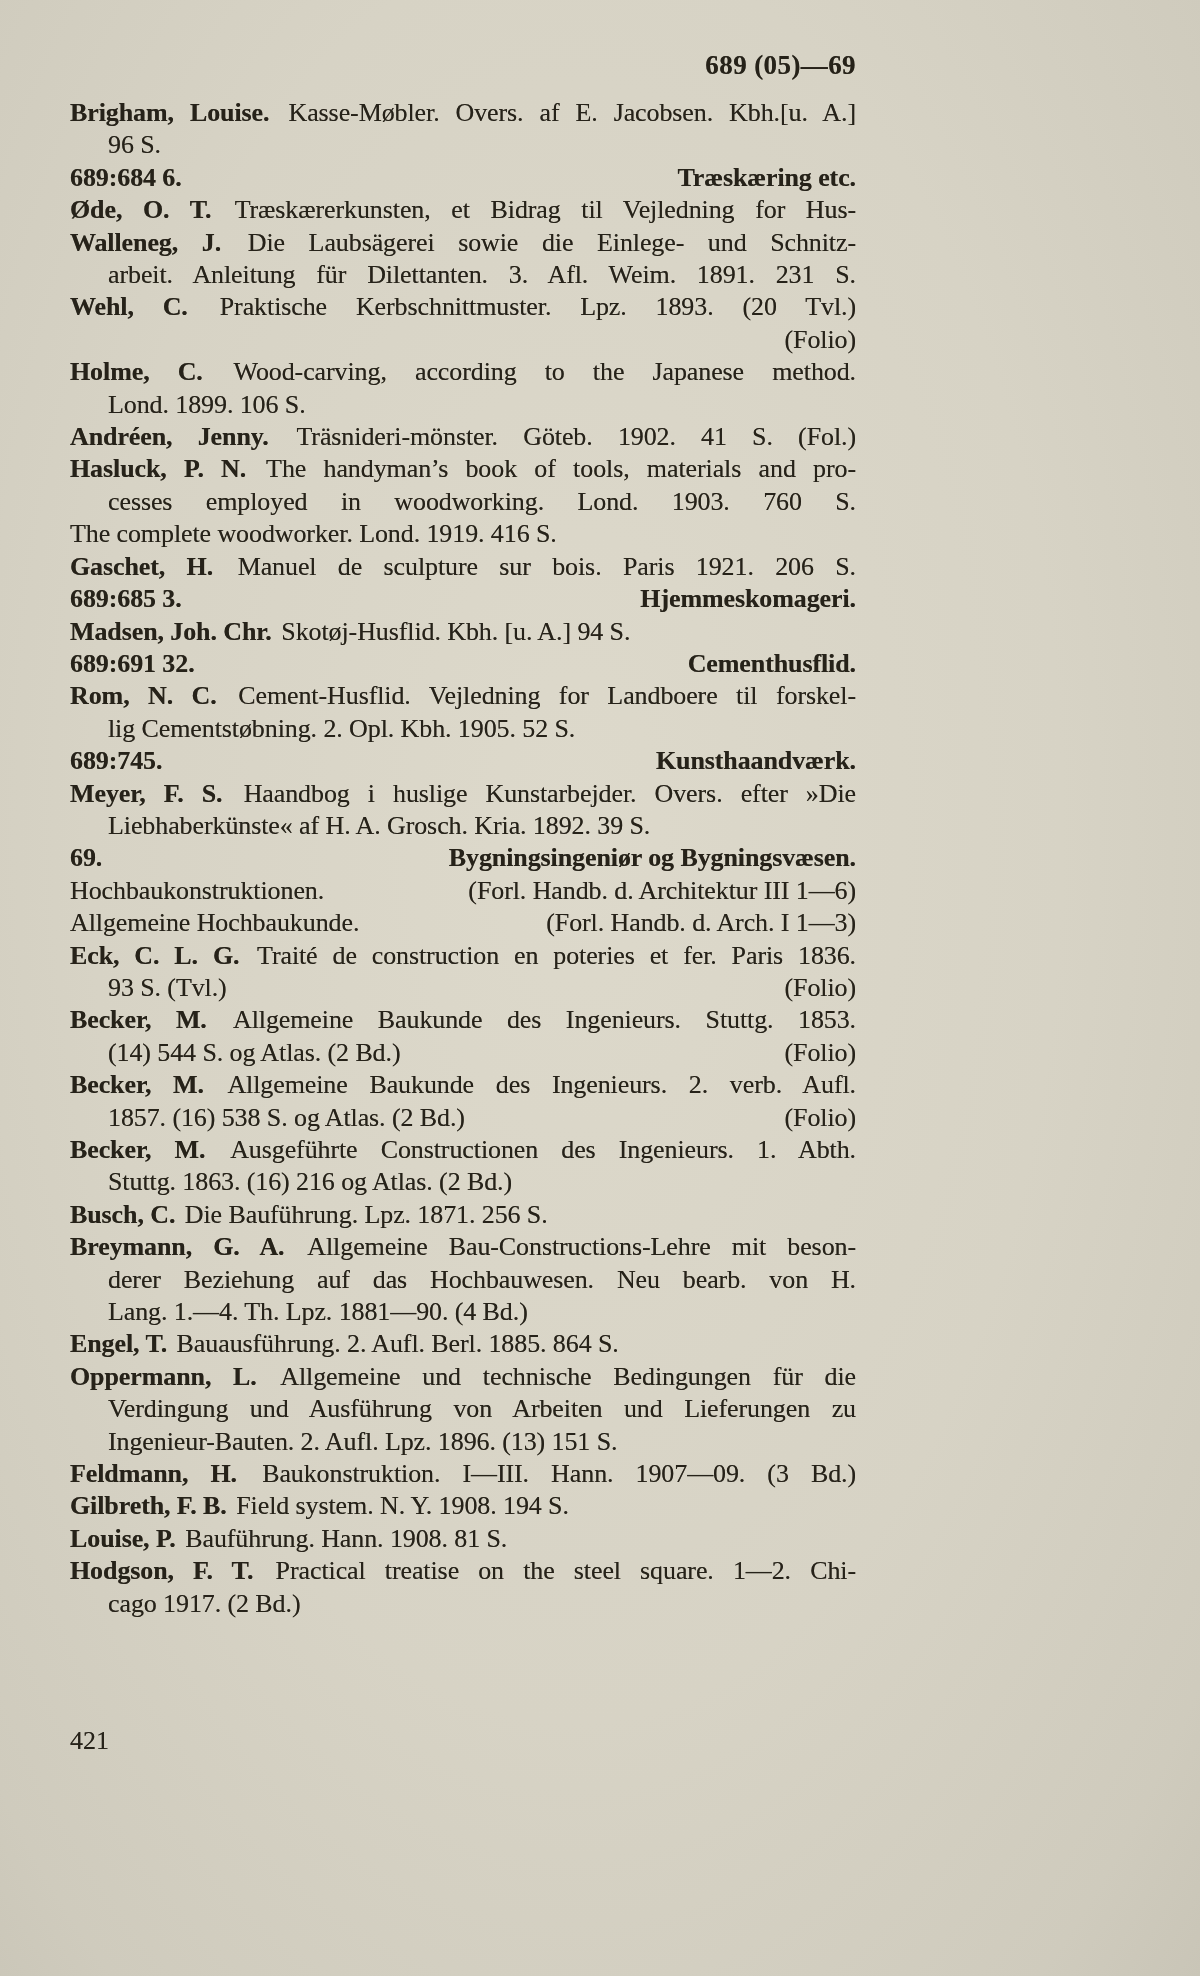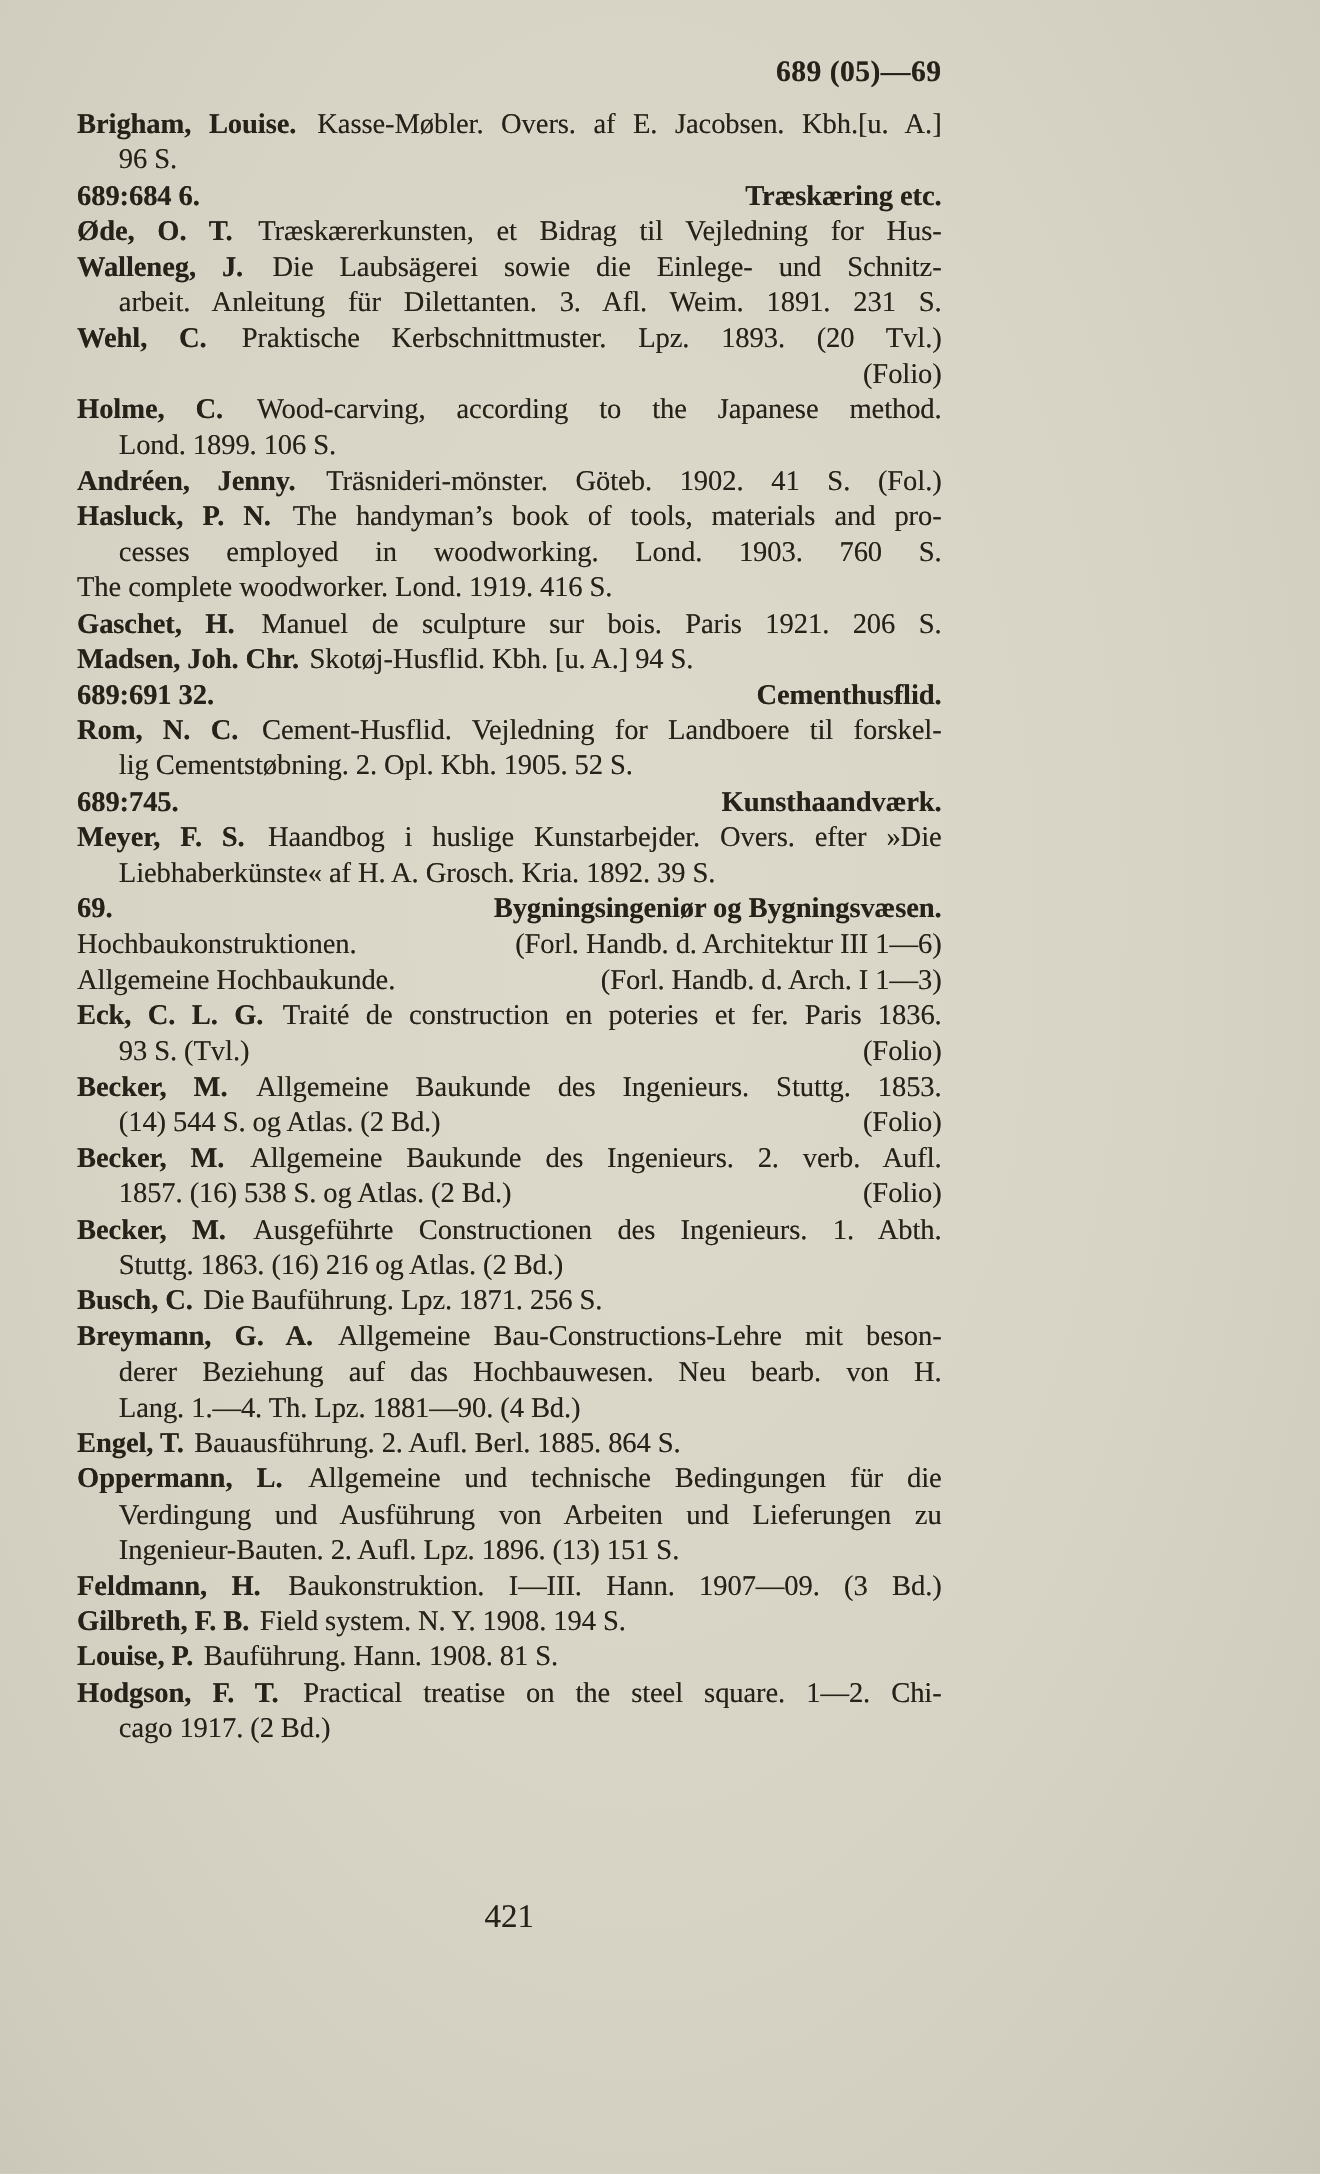--- a/index.html
+++ b/index.html
@@ -51,22 +51,21 @@
   .section {
     display: flex;
     justify-content: space-between;
     font-weight: 700;
   }
   .page-footer {
     position: absolute;
     left: 70px;
     top: 1726px;
     width: 786px;
-    text-align: center;
-    font-size: 30px;
+    font-size: 26px;
   }
 </style>
 </head>
 <body>
 
 <div class="textblock">
   <div class="page-header">689 (05)—69</div>
   <div class="entries">
       <div class="entry">
         <div class="line fill"><b>Brigham, Louise.</b> Kasse-Møbler. Overs. af E. Jacobsen. Kbh.[u. A.]</div>
@@ -98,20 +97,24 @@
       </div>
       <div class="entry">
         <div class="line fill"><b>Hasluck, P. N.</b> The handyman’s book of tools, materials and pro-</div>
         <div class="line indent fill">cesses employed in woodworking. Lond. 1903. 760 S.</div>
       </div>
       <div class="entry">
         <div class="line">The complete woodworker. Lond. 1919. 416 S.</div>
       </div>
       <div class="entry">
         <div class="line fill"><b>Gaschet, H.</b> Manuel de sculpture sur bois. Paris 1921. 206 S.</div>
+      </div>
+      <div class="line section">
+        <span class="sec-num">689:685 3.</span>
+        <span class="sec-title">Hjemmeskomageri.</span>
       </div>
       <div class="entry">
         <div class="line"><b>Madsen, Joh. Chr.</b> Skotøj-Husflid. Kbh. [u. A.] 94 S.</div>
       </div>
       <div class="line section">
         <span class="sec-num">689:691 32.</span>
         <span class="sec-title">Cementhusflid.</span>
       </div>
       <div class="entry">
         <div class="line fill"><b>Rom, N. C.</b> Cement-Husflid. Vejledning for Landboere til forskel-</div>

